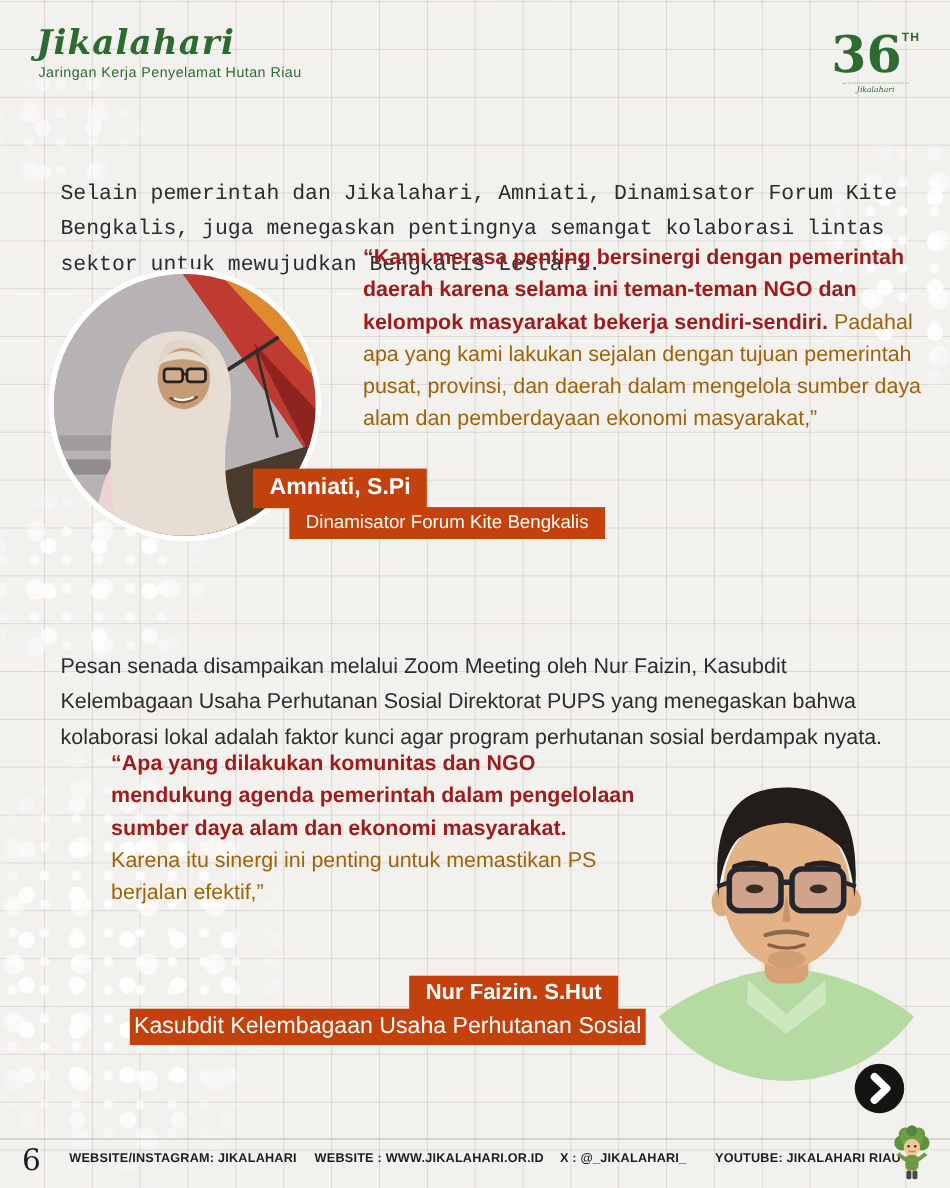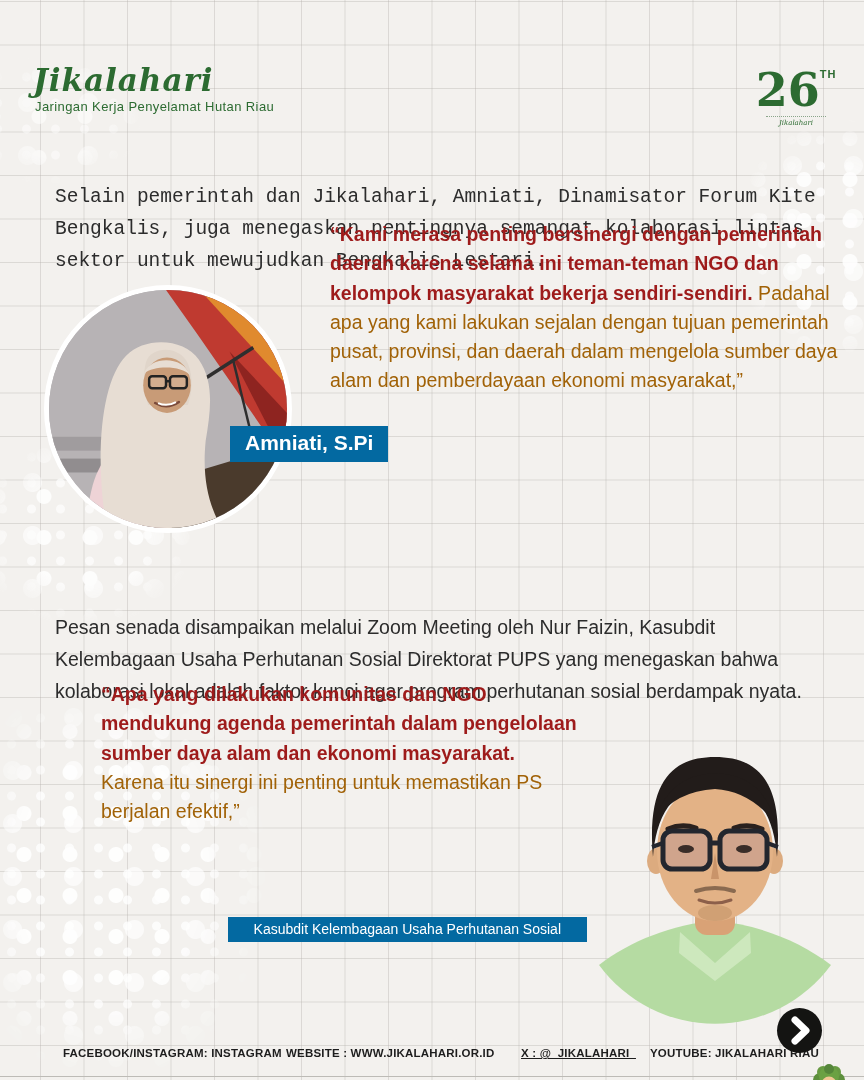--- a/index.html
+++ b/index.html
@@ -11,21 +11,21 @@
   }
   
   .page::before{
     content:""; position:absolute; inset:0; z-index:0;
     background-image:
       linear-gradient(to right, rgba(180,177,171,.38) 1px, transparent 1px),
       linear-gradient(to bottom, rgba(180,177,171,.38) 1px, transparent 1px);
     background-size:43.5px 43.5px;
     background-position:-3.5px 1px;
   }
-  .layer{position:absolute; z-index:1;margin-top:41px;}
+  .layer{position:absolute; z-index:1;}
   
   .dots{
     position:absolute; z-index:0;
     background-image:
       radial-gradient(circle, rgba(255,255,255,.95) 0 7px, rgba(255,255,255,0) 8px),
       radial-gradient(circle, rgba(255,255,255,.8) 0 4px, rgba(255,255,255,0) 5px),
       radial-gradient(circle, rgba(255,255,255,.7) 0 9px, rgba(255,255,255,0) 10px);
     background-size:46px 41px, 29px 26px, 61px 53px;
     background-position:0 0, 13px 9px, 27px 21px;
     -webkit-mask-image:radial-gradient(ellipse at center, #000 42%, transparent 72%);
@@ -69,68 +69,68 @@
   
   .photo1{
     left:44px; top:244px; width:238px; height:238px; border-radius:50%;
     border:5px solid #fff; overflow:hidden; z-index:1;
     background:#b7b3b5;
   }
   .photo2{left:568px; top:684px; width:294px; height:300px; z-index:1;}
 
   
   .badge{
-    position:absolute; z-index:3; background:#0369a1; color:#fff;
+    position:absolute; z-index:3; background:#c2410c; color:#fff;
     white-space:nowrap; box-sizing:border-box;
   }
   .badge-name{font-weight:bold; font-size:21px; padding:5px 15px 7px;}
   .badge-title{font-size:17px; padding:4px 15px 5px;}
   .b1a{left:230px; top:426px;}
   .b1b{left:263px; top:461px;}
   .b2a{right:302px; top:887px; font-size:20px; padding:4px 15px 6px;}
-  .b2b{right:277px; top:917px; font-size:14px; padding:4px 26px 5px;}
+  .b2b{right:277px; top:917px; font-size:21px; padding:4px 4px 5px;}
 
   
   .next-btn{
     left:777px; top:967px; width:45px; height:45px; border-radius:50%;
     background:#141412; display:flex; align-items:center; justify-content:center;
     cursor:pointer; z-index:4; border:none; padding:0;
   }
 
   
   .footer-rule{left:0; top:1035px; width:864px; height:1px; background:#bdbbb6;}
   .page-num{
     left:20px; top:1040px; font-family:"DejaVu Serif","Liberation Serif",serif;
     font-size:27px; color:#1d1d1d;
   }
   .foot-item{
     position:absolute; top:1047px; font-size:11.5px; font-weight:bold;
     color:#1d1d1d; letter-spacing:.2px; z-index:2; white-space:nowrap;
   }
-  .f0{left:63px;} .f1{left:286px;} .f2{left:521px;text-decoration:underline;} .f3{left:650px;}
+  .f0{left:63px;} .f1{left:286px;} .f2{left:509px;} .f3{left:650px;}
   .mascot{left:810px; top:1022px; width:38px; height:54px; z-index:2;}
 </style>
 </head>
 <body>
 
 <div class="page">
 
   <div class="dots d1"></div>
   <div class="dots d2"></div>
   <div class="dots d3"></div>
   <div class="dots d4"></div>
 
   <div class="layer logo">
     <div class="logo-text">Jikalahari</div>
     <div class="logo-tagline">Jaringan Kerja Penyelamat Hutan Riau</div>
   </div>
 
   <div class="layer anniv">
     <div>
-      <span class="anniv-num">26</span><span class="anniv-suffix">TH</span>
+      <span class="anniv-num">36</span><span class="anniv-suffix">TH</span>
     </div>
     <div class="anniv-rule"></div>
     <div class="anniv-caption">Jikalahari</div>
   </div>
 
   <p class="layer para p1">Selain pemerintah dan Jikalahari, Amniati, Dinamisator Forum Kite Bengkalis, juga menegaskan pentingnya semangat kolaborasi lintas sektor untuk mewujudkan Bengkalis Lestari.</p>
 
   <p class="layer quote q1"><span class="q-lead">“Kami merasa penting bersinergi dengan pemerintah daerah karena selama ini teman-teman NGO dan kelompok masyarakat bekerja sendiri-sendiri.</span><span class="q-rest"> Padahal apa yang kami lakukan sejalan dengan tujuan pemerintah pusat, provinsi, dan daerah dalam mengelola sumber daya alam dan pemberdayaan ekonomi masyarakat,”</span></p>
 
   <div class="layer photo1">
@@ -160,20 +160,21 @@
       <path d="M96,84 C102,66 136,66 142,86 C134,76 106,76 96,84 Z" fill="#e7ddd3"></path>
       <rect x="101" y="87" width="17" height="12" rx="3" fill="rgba(255,255,255,0.18)" stroke="#232323" stroke-width="2.5"></rect>
       <rect x="122" y="87" width="17" height="12" rx="3" fill="rgba(255,255,255,0.18)" stroke="#232323" stroke-width="2.5"></rect>
       <line x1="118" y1="92" x2="122" y2="92" stroke="#232323" stroke-width="2.5"></line>
       <path d="M107,114 Q119,121 131,113" stroke="#7a4a3a" stroke-width="2.5" fill="none" stroke-linecap="round"></path>
       <path d="M110,114 Q119,118 128,113" stroke="#fff" stroke-width="2" fill="none"></path>
     </svg>
   </div>
 
   <div class="badge badge-name b1a">Amniati, S.Pi</div>
+  <div class="badge badge-title b1b">Dinamisator Forum Kite Bengkalis</div>
 
   <p class="layer para p2">Pesan senada disampaikan melalui Zoom Meeting oleh Nur Faizin, Kasubdit Kelembagaan Usaha Perhutanan Sosial Direktorat PUPS yang menegaskan bahwa kolaborasi lokal adalah faktor kunci agar program perhutanan sosial berdampak nyata.</p>
 
   <p class="layer quote q2"><span class="q-lead">“Apa yang dilakukan komunitas dan NGO mendukung agenda pemerintah dalam pengelolaan sumber daya alam dan ekonomi masyarakat.</span><span class="q-rest"> Karena itu sinergi ini penting untuk memastikan PS berjalan efektif,”</span></p>
 
   <div class="layer photo2">
     <svg width="294" height="300" viewBox="0 0 290 300">
       <path d="M145,196 C103,199 60,216 29,240 A144,144 0 0 0 261,240 C230,216 187,199 145,196 Z" fill="#b5dba2"></path>
       <path d="M110,207 L145,238 L180,207 L181,228 L145,256 L109,228 Z" fill="#cde8bd"></path>
       <rect x="125" y="172" width="40" height="38" rx="12" fill="#d9a276"></rect>
@@ -191,31 +192,32 @@
       <line x1="197" y1="118" x2="208" y2="122" stroke="#23262e" stroke-width="4"></line>
       <ellipse cx="116" cy="124" rx="8" ry="4" fill="#3a2d28"></ellipse>
       <ellipse cx="174" cy="124" rx="8" ry="4" fill="#3a2d28"></ellipse>
       <path d="M145,128 L141,154 L149,154 Z" fill="#c9946a"></path>
       <path d="M126,166 Q145,160 164,166" stroke="#5a4433" stroke-width="4" fill="none" opacity="0.65" stroke-linecap="round"></path>
       <path d="M129,175 Q145,181 161,175" stroke="#8c5f4a" stroke-width="3" fill="none" stroke-linecap="round"></path>
       <ellipse cx="145" cy="188" rx="17" ry="8" fill="#b98a60" opacity="0.45"></ellipse>
     </svg>
   </div>
 
+  <div class="badge badge-name b2a">Nur Faizin. S.Hut</div>
   <div class="badge badge-title b2b">Kasubdit Kelembagaan Usaha Perhutanan Sosial</div>
 
   <button class="layer next-btn">
     <svg width="45" height="45" viewBox="0 0 45 45">
       <polyline points="18,12 29,22.5 18,33" stroke="#ffffff" stroke-width="7" fill="none" stroke-linecap="round" stroke-linejoin="round"></polyline>
     </svg>
   </button>
 
   <div class="layer footer-rule"></div>
   <div class="layer page-num">6</div>
-  <div class="foot-item f0">FACEBOOK/INSTAGRAM: INSTAGRAM</div>
+  <div class="foot-item f0">WEBSITE/INSTAGRAM: JIKALAHARI</div>
   <div class="foot-item f1">WEBSITE : WWW.JIKALAHARI.OR.ID</div>
   <div class="foot-item f2">X : @_JIKALAHARI_</div>
   <div class="foot-item f3">YOUTUBE: JIKALAHARI RIAU</div>
 
   <div class="layer mascot">
     <svg width="38" height="54" viewBox="0 0 38 54">
       <circle cx="10" cy="17" r="7" fill="#5d8f3c"></circle>
       <circle cx="28" cy="17" r="7" fill="#5d8f3c"></circle>
       <circle cx="13" cy="9" r="6" fill="#679a42"></circle>
       <circle cx="25" cy="9" r="6" fill="#679a42"></circle>

